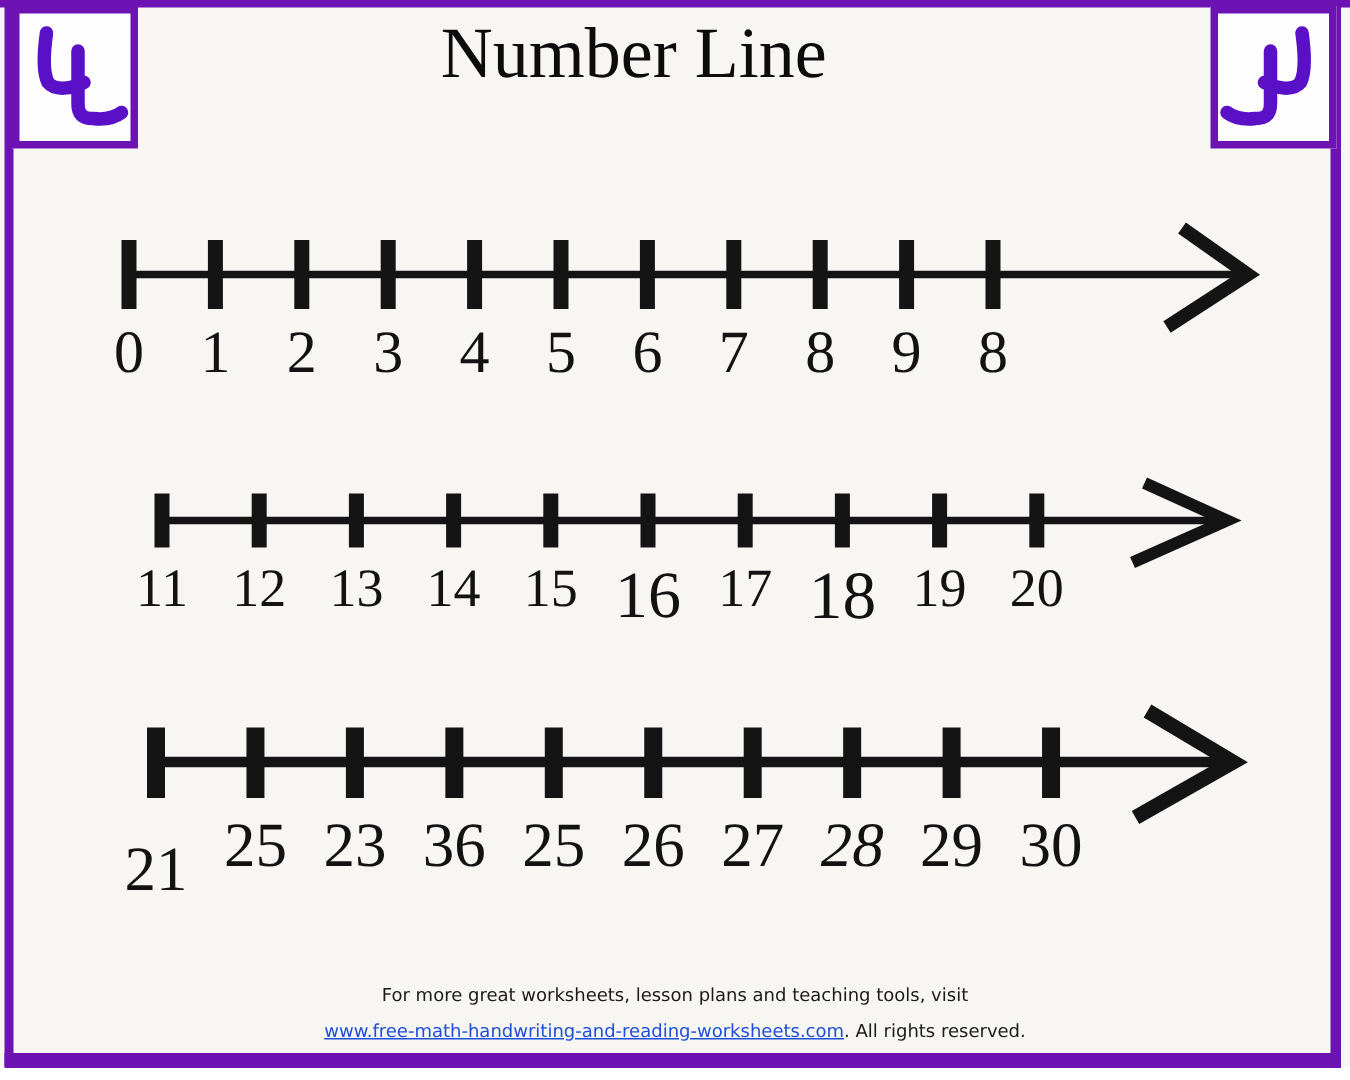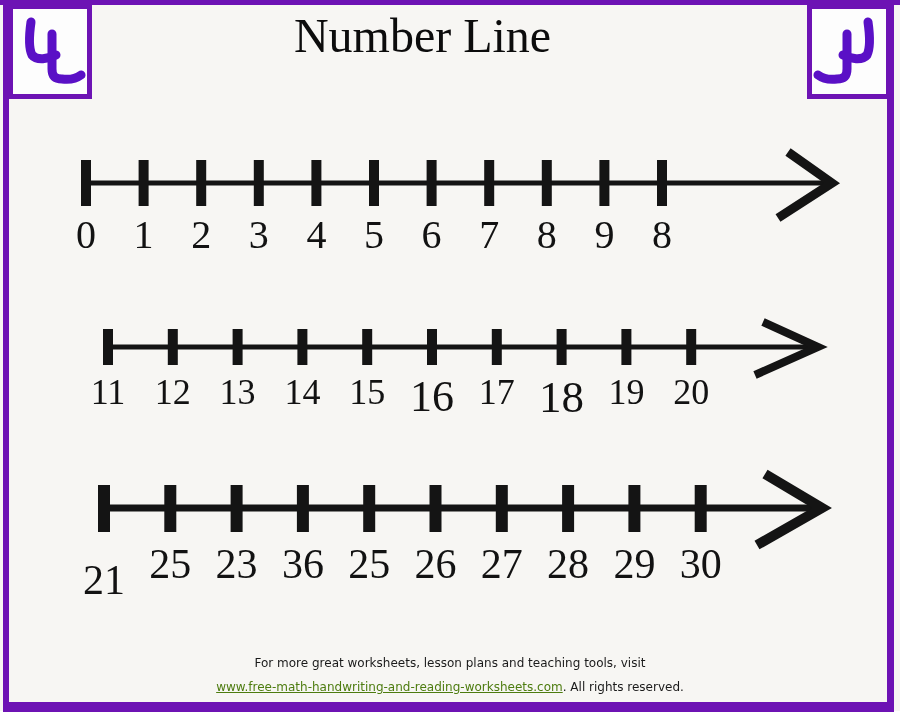--- a/index.html
+++ b/index.html
@@ -27,21 +27,21 @@
   #nl2{top:465px;height:130px;}
   .number-line svg{position:absolute;left:0;top:0;}
   .tick-label{
     position:absolute;width:90px;text-align:center;
     font-family:"Liberation Serif",serif;color:#121212;line-height:1.1;
   }
   .footer{
     position:absolute;left:0;right:0;top:651px;text-align:center;
     font-family:"DejaVu Sans",sans-serif;font-size:12px;line-height:24px;color:#1a1a1a;
   }
-  .footer .link{color:#4d7c0f;text-decoration:underline;cursor:pointer;}
+  .footer .link{color:#1d4ed8;text-decoration:underline;cursor:pointer;}
 </style>
 </head>
 <body>
 
 <div class="page">
 
   <div class="border border-top"></div>
   <div class="border border-left"></div>
   <div class="border border-right"></div>
   <div class="border border-bottom"></div>
@@ -137,21 +137,21 @@
         <rect x="624.6999999999999" y="20" width="12" height="47" fill="#141414"></rect>
         <polyline points="695,9 752,43 687,80" fill="none" stroke="#141414" stroke-width="10" stroke-linecap="butt" stroke-linejoin="miter"></polyline>
       </svg>
       <span class="tick-label" style="left: -11px; top: 76px; font-size: 42px; margin-top: 16px;">21</span>
       <span class="tick-label" style="left: 55.3px; top: 76px; font-size: 42px;">25</span>
       <span class="tick-label" style="left: 121.6px; top: 76px; font-size: 42px;">23</span>
       <span class="tick-label" style="left: 187.9px; top: 76px; font-size: 42px;">36</span>
       <span class="tick-label" style="left: 254.2px; top: 76px; font-size: 42px;">25</span>
       <span class="tick-label" style="left: 320.5px; top: 76px; font-size: 42px;">26</span>
       <span class="tick-label" style="left: 386.8px; top: 76px; font-size: 42px;">27</span>
-      <span class="tick-label" style="left: 453.1px; top: 76px; font-size: 42px;">28</span>
+      <span class="tick-label" style="left: 453.1px; top: 76px; font-size: 42px; font-style: italic;">28</span>
       <span class="tick-label" style="left: 519.4px; top: 76px; font-size: 42px;">29</span>
       <span class="tick-label" style="left: 585.7px; top: 76px; font-size: 42px;">30</span>
     </div>
 
   <div class="footer">
     <div>For more great worksheets, lesson plans and teaching tools, visit</div>
     <div><a class="link">www.free-math-handwriting-and-reading-worksheets.com</a><span>. All rights reserved.</span></div>
   </div>
 
 </div>

